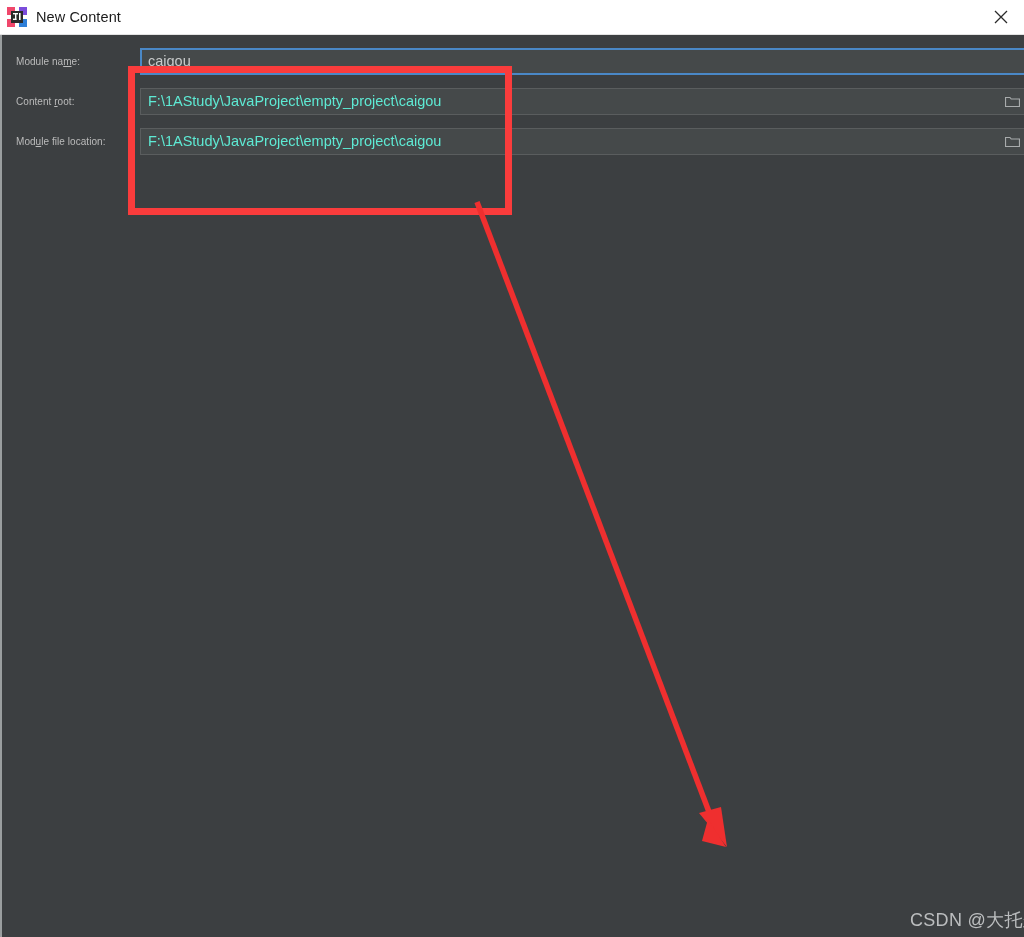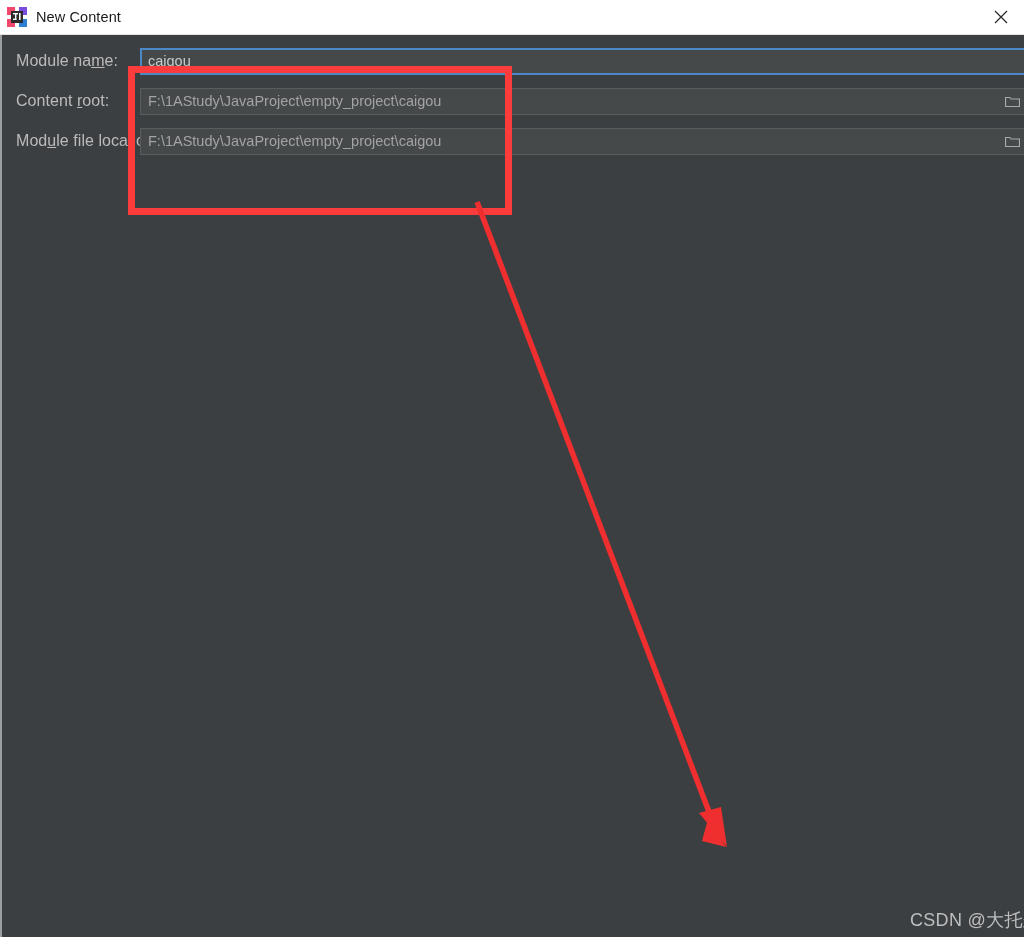--- a/index.html
+++ b/index.html
@@ -91,21 +91,21 @@
     align-items: center;
   }
   .row-name     { top: 12px; }
   .row-content  { top: 52px; }
   .row-location { top: 92px; }
 
   .field-label {
     width: 138px;
     padding-left: 14px;
     box-sizing: border-box;
-    font-size: 16px;
+    font-size: 10px;
     color: #bbbbbb;
     white-space: nowrap;
     letter-spacing: 0.05px;
   }
   .field-label u {
     text-decoration: underline;
     text-underline-offset: 1px;
   }
 
   .field-wrap {
@@ -119,21 +119,21 @@
     border: 1px solid #5a5d5e;
   }
   .field-wrap.focused {
     border: 2px solid #4a88c7;
     background: #45494a;
   }
   .field-text {
     flex: 1 1 auto;
     padding-left: 7px;
     font-size: 14.5px;
-    color: #a3a3a3;
+    color: #5eead4;
     white-space: nowrap;
     overflow: hidden;
   }
   .field-wrap.focused .field-text {
     color: #c9cbcb;
     padding-left: 6px;
   }
   .browse-btn {
     flex: none;
     width: 26px;

